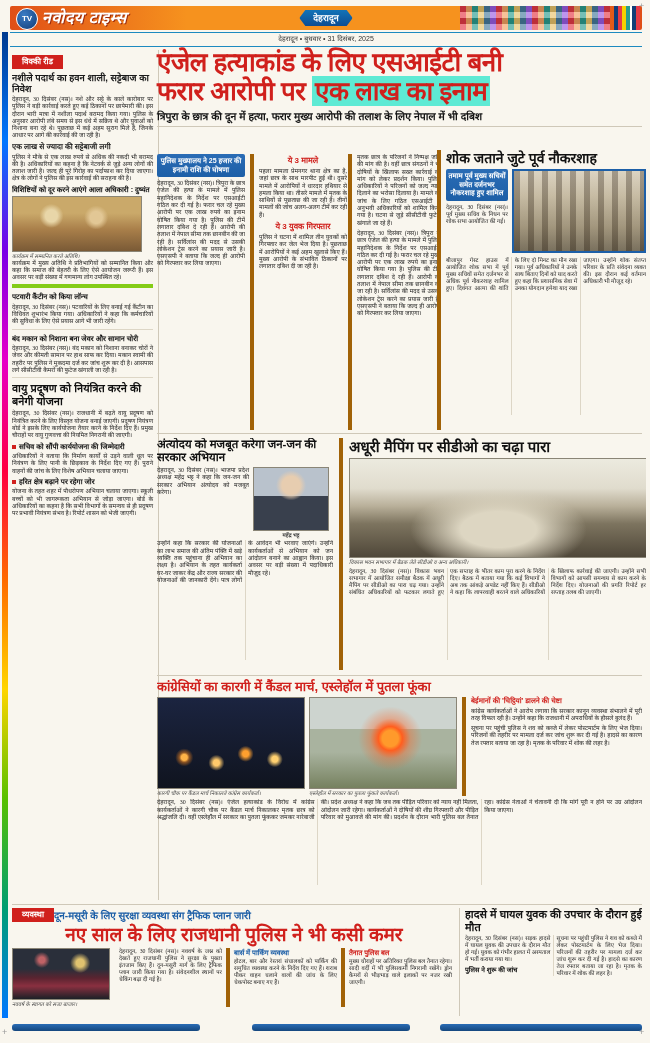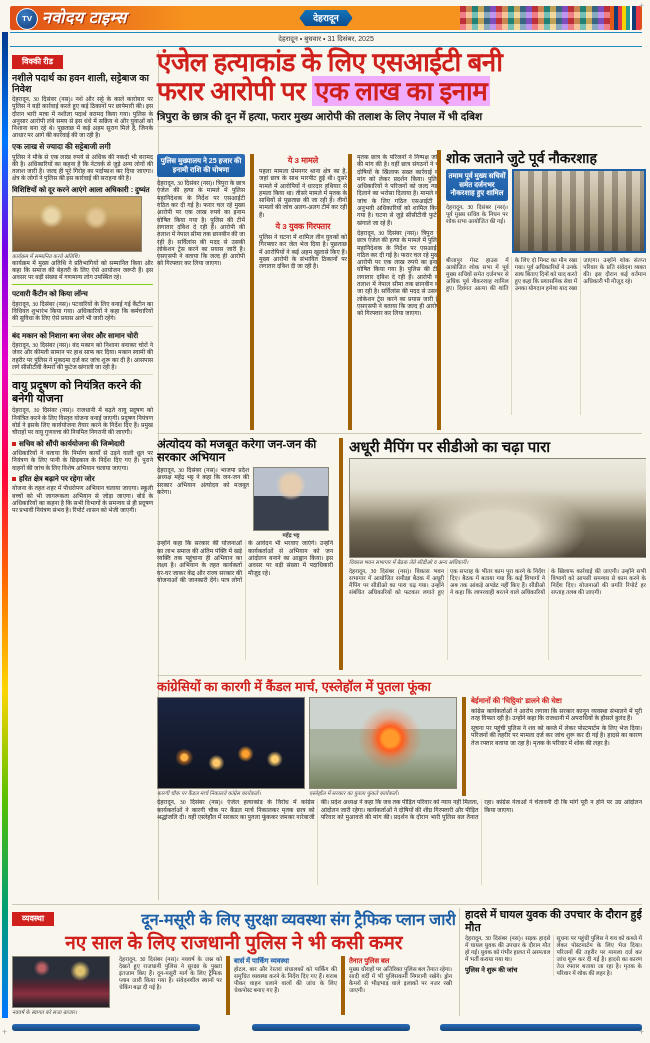--- a/index.html
+++ b/index.html
@@ -22,21 +22,21 @@
            font:7px/12px "Liberation Sans",sans-serif;color:#333;}
   .rainbow{background:linear-gradient(180deg,#013a8f,#0077ff,#7a00e6,#e600c8,#ff0040,#ff6a00,#ffd500,#58c000,#009e73,#0077ff);}
   
   .b6{font:6px/7.3px "Liberation Serif",serif;text-align:justify;color:#1d1d1d;margin:0 0 3px 0;}
   .b58{font:5.8px/6.9px "Liberation Serif",serif;text-align:justify;color:#1d1d1d;margin:0;}
   .cap{font:italic 5.4px/6.4px "Liberation Sans",sans-serif;color:#444;margin-top:1px;}
   .redtag{display:inline-block;background:#d0201c;color:#fff;font:bold 8px/12px "Liberation Sans",sans-serif;padding:1px 10px;}
   .bluebox{background:linear-gradient(180deg,#2a6cb5,#1d5fa7);color:#fff;font:bold 7px/8.6px "Liberation Sans",sans-serif;
            text-align:center;padding:3px 2px;border-radius:2px;}
   .redsub{color:#d0201c;font:bold 8px/10px "Liberation Sans",sans-serif;text-align:center;margin:2px 0;}
-  .hl{background:#f0abfc;padding:0 3px;}
+  .hl{background:#5eead4;padding:0 3px;}
   .cols2{columns:2;column-gap:6px;column-rule:1px solid #ddd6c6;}
   .cols3{columns:3;column-gap:6px;column-rule:1px solid #ddd6c6;}
   .vrule{border-left:4px solid #a16207;}
   .hrule{border-top:1px solid #cfc8b8;}
   .ph{border:1px solid #8a8576;overflow:hidden;}
   .b-blue{border:2px solid #1d5fa7;}
   .ph-mourn{background-image:repeating-linear-gradient(90deg,rgba(60,50,40,.35) 0 6px,rgba(255,255,255,.08) 6px 14px),
             linear-gradient(180deg,#d9d0bd 0%,#c3b79d 30%,#9a8d72 70%,#6e6450 100%);}
   .ph-meet{background-image:radial-gradient(ellipse at 50% 72%,#ddd6c2 0 18%,transparent 42%),
            linear-gradient(180deg,#eceadf 0%,#e0dccd 30%,#b9b09a 48%,#7d745f 66%,#4f4739 100%);}
@@ -88,21 +88,21 @@
       <span class="redtag">विक्की रीड</span>
       <div class="sans" style="font-weight:bold;font-size:9.5px;line-height:11px;margin:3px 0 2px;">नशीले पदार्थ का हवन शाली, सट्टेबाज का निवेश</div>
       <p class="b6">देहरादून, 30 दिसंबर (नस)। नशे और सट्टे के काले कारोबार पर पुलिस ने बड़ी कार्रवाई करते हुए कई ठिकानों पर छापेमारी की। इस दौरान भारी मात्रा में नशीला पदार्थ बरामद किया गया। पुलिस के अनुसार आरोपी लंबे समय से इस धंधे में सक्रिय थे और युवाओं को निशाना बना रहे थे। पूछताछ में कई अहम सुराग मिले हैं, जिनके आधार पर आगे की कार्रवाई की जा रही है।</p>
       <div class="sans" style="font-weight:bold;font-size:7.5px;line-height:8.8px;margin:2px 0;">एक लाख से ज्यादा की सट्टेबाजी लगी</div>
       <p class="b6">पुलिस ने मौके से एक लाख रुपये से अधिक की नकदी भी बरामद की है। अधिकारियों का कहना है कि नेटवर्क से जुड़े अन्य लोगों की तलाश जारी है। जल्द ही पूरे गिरोह का पर्दाफाश कर दिया जाएगा। क्षेत्र के लोगों ने पुलिस की इस कार्रवाई की सराहना की है।</p>
       <div class="boldline">विशिष्टियों को दूर करने आएंगे आला अधिकारी : दुष्यंत</div>
       <div class="ph ph-award" style="width:128px;height:54px;"></div>
       <div class="cap">कार्यक्रम में सम्मानित करते अतिथि।</div>
       <p class="b6">कार्यक्रम में मुख्य अतिथि ने प्रतिभागियों को सम्मानित किया और कहा कि समाज की बेहतरी के लिए ऐसे आयोजन जरूरी हैं। इस अवसर पर बड़ी संख्या में गणमान्य लोग उपस्थित रहे।</p>
     </div>
-    <div style="border-top:1px solid #84cc16;padding-top:3px;">
+    <div style="border-top:4px solid #84cc16;padding-top:3px;">
       <div class="boldline">पटवारी कैंटीन को किया लॉन्च</div>
       <p class="b6">देहरादून, 30 दिसंबर (नस)। पटवारियों के लिए बनाई गई कैंटीन का विधिवत शुभारंभ किया गया। अधिकारियों ने कहा कि कर्मचारियों की सुविधा के लिए ऐसे प्रयास आगे भी जारी रहेंगे।</p>
     </div>
     <div style="border-top:1px solid #ddd6c6;padding-top:3px;">
       <div class="boldline">बंद मकान को निशाना बना जेवर और सामान चोरी</div>
       <p class="b6">देहरादून, 30 दिसंबर (नस)। बंद मकान को निशाना बनाकर चोरों ने जेवर और कीमती सामान पर हाथ साफ कर दिया। मकान स्वामी की तहरीर पर पुलिस ने मुकदमा दर्ज कर जांच शुरू कर दी है। आसपास लगे सीसीटीवी कैमरों की फुटेज खंगाली जा रही है।</p>
     </div>
     <div style="border-top:1px solid #ddd6c6;padding-top:4px;">
       <div class="sans" style="font-weight:800;font-size:11px;line-height:12.5px;color:#111;margin-bottom:3px;">वायु प्रदूषण को नियंत्रित करने की बनेगी योजना</div>
       <p class="b6">देहरादून, 30 दिसंबर (नस)। राजधानी में बढ़ते वायु प्रदूषण को नियंत्रित करने के लिए विस्तृत योजना बनाई जाएगी। प्रदूषण नियंत्रण बोर्ड ने इसके लिए कार्ययोजना तैयार करने के निर्देश दिए हैं। प्रमुख चौराहों पर वायु गुणवत्ता की नियमित निगरानी की जाएगी।</p>
@@ -193,21 +193,21 @@
       </div>
     </div>
     <div class="cols3 b6" style="margin-top:3px;height:86px;overflow:hidden;">देहरादून, 30 दिसंबर (नस)। एंजेल हत्याकांड के विरोध में कांग्रेस कार्यकर्ताओं ने कारगी चौक पर कैंडल मार्च निकालकर मृतक छात्र को श्रद्धांजलि दी। वहीं एस्लेहॉल में सरकार का पुतला फूंककर जमकर नारेबाजी की। प्रदेश अध्यक्ष ने कहा कि जब तक पीड़ित परिवार को न्याय नहीं मिलता, आंदोलन जारी रहेगा। कार्यकर्ताओं ने दोषियों की शीघ्र गिरफ्तारी और पीड़ित परिवार को मुआवजे की मांग की। प्रदर्शन के दौरान भारी पुलिस बल तैनात रहा। कांग्रेस नेताओं ने चेतावनी दी कि मांगें पूरी न होने पर उग्र आंदोलन किया जाएगा।</div>
   </div>
 
   <div class="abs hrule" style="left:12px;top:904px;width:630px;height:1px;"></div>
 
   <div class="abs" style="left:12px;top:908px;width:444px;height:108px;overflow:hidden;">
     <div style="display:flex;align-items:center;">
       <span class="redtag">व्यवस्था</span>
-      <div class="sans" style="flex:1;text-align:right;font-weight:bold;font-size:16px;color:#1d5fa7;">दून-मसूरी के लिए सुरक्षा व्यवस्था संग ट्रैफिक प्लान जारी</div>
+      <div class="sans" style="flex:1;text-align:left;font-weight:bold;font-size:10px;color:#1d5fa7;">दून-मसूरी के लिए सुरक्षा व्यवस्था संग ट्रैफिक प्लान जारी</div>
     </div>
     <div class="sans" style="font-weight:800;font-size:19px;line-height:21px;color:#d0201c;text-align:center;margin:2px 0 3px;">नए साल के लिए राजधानी पुलिस ने भी कसी कमर</div>
     <div style="display:flex;">
       <div style="width:98px;margin-right:5px;">
         <div class="ph ph-car" style="width:96px;height:50px;"></div>
         <div class="cap">नववर्ष के स्वागत को सजा बाजार।</div>
       </div>
       <div style="flex:1;padding:0 4px;">
         <p class="b58" style="text-align:justify;">देहरादून, 30 दिसंबर (नस)। नववर्ष के जश्न को देखते हुए राजधानी पुलिस ने सुरक्षा के पुख्ता इंतजाम किए हैं। दून-मसूरी मार्ग के लिए ट्रैफिक प्लान जारी किया गया है। संवेदनशील स्थानों पर चेकिंग बढ़ा दी गई है।</p>
       </div>

